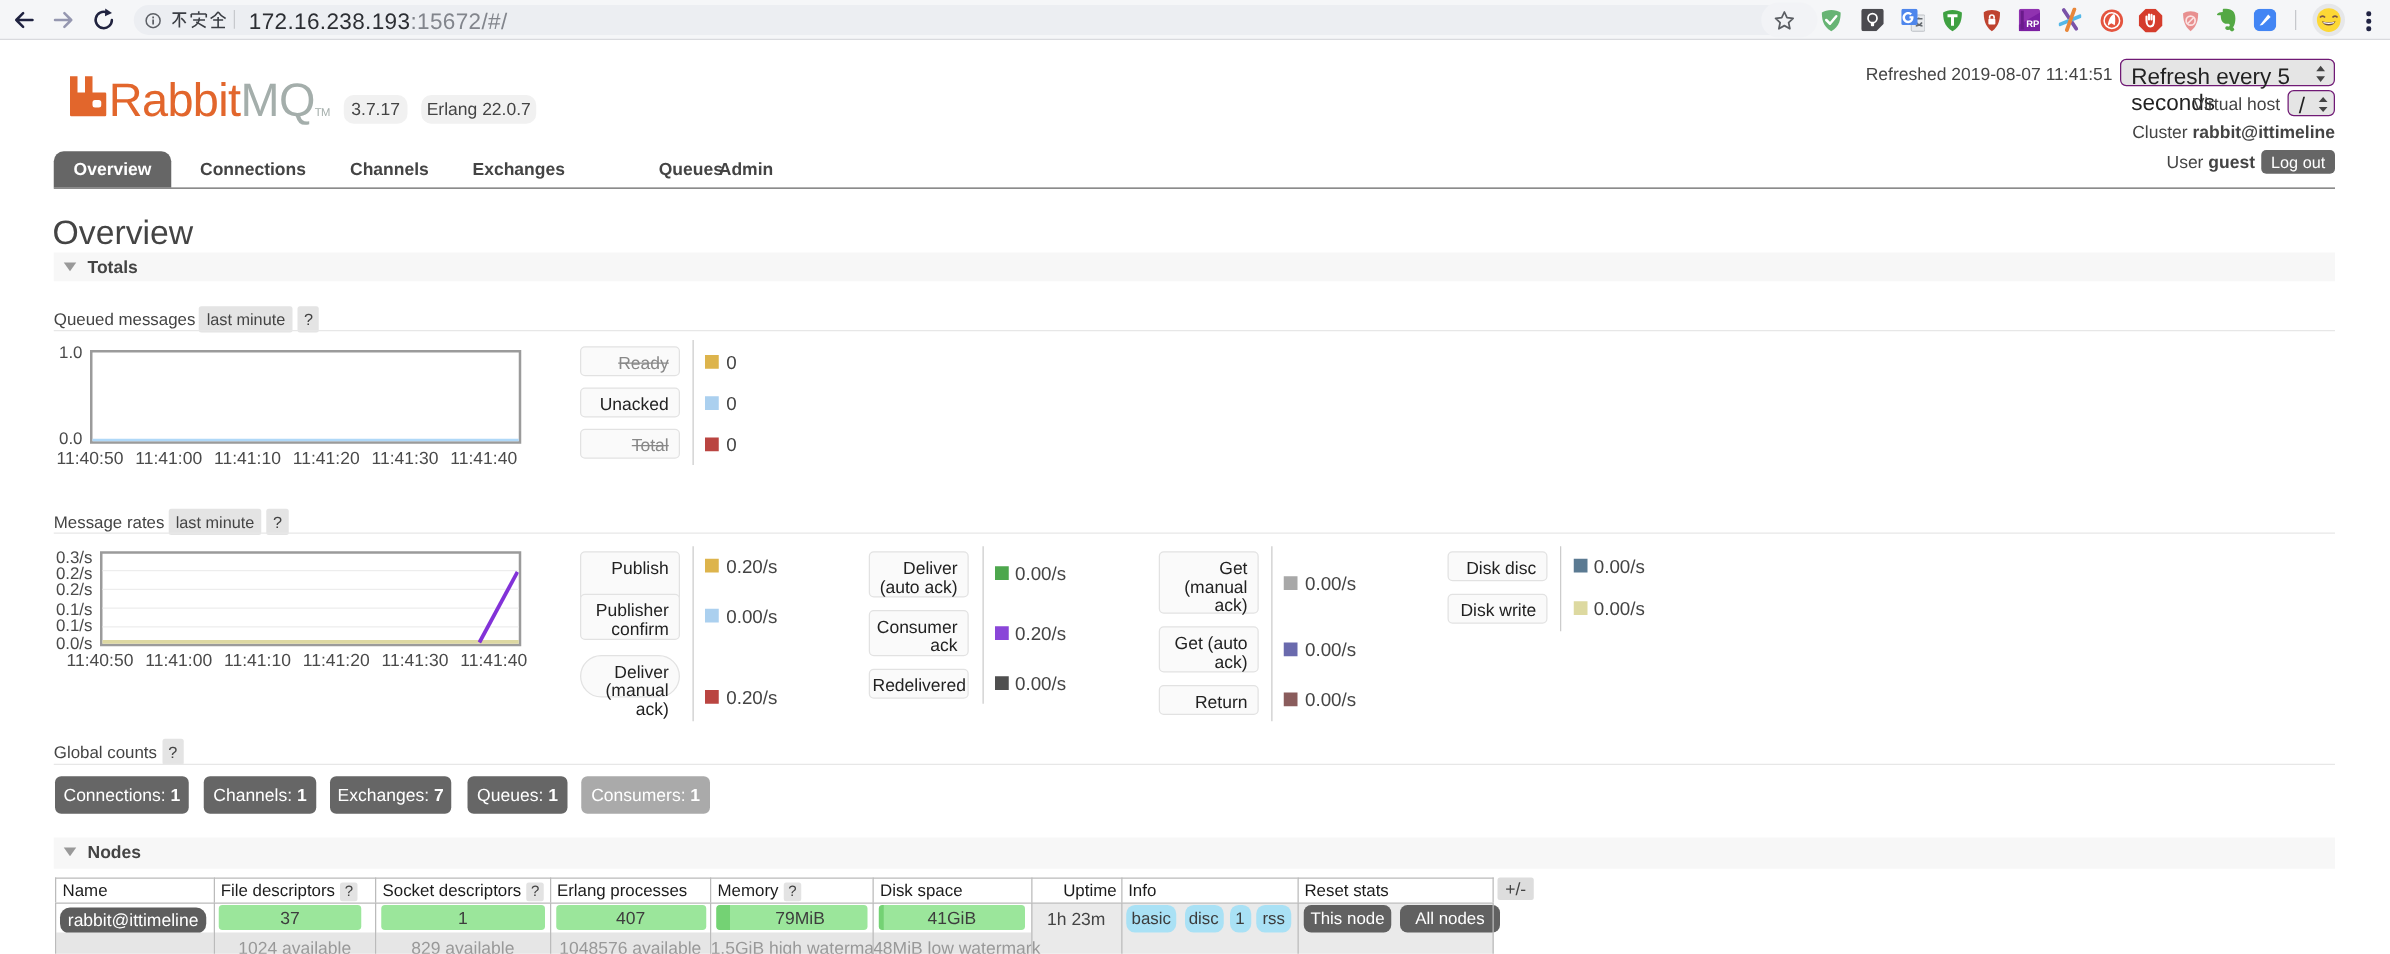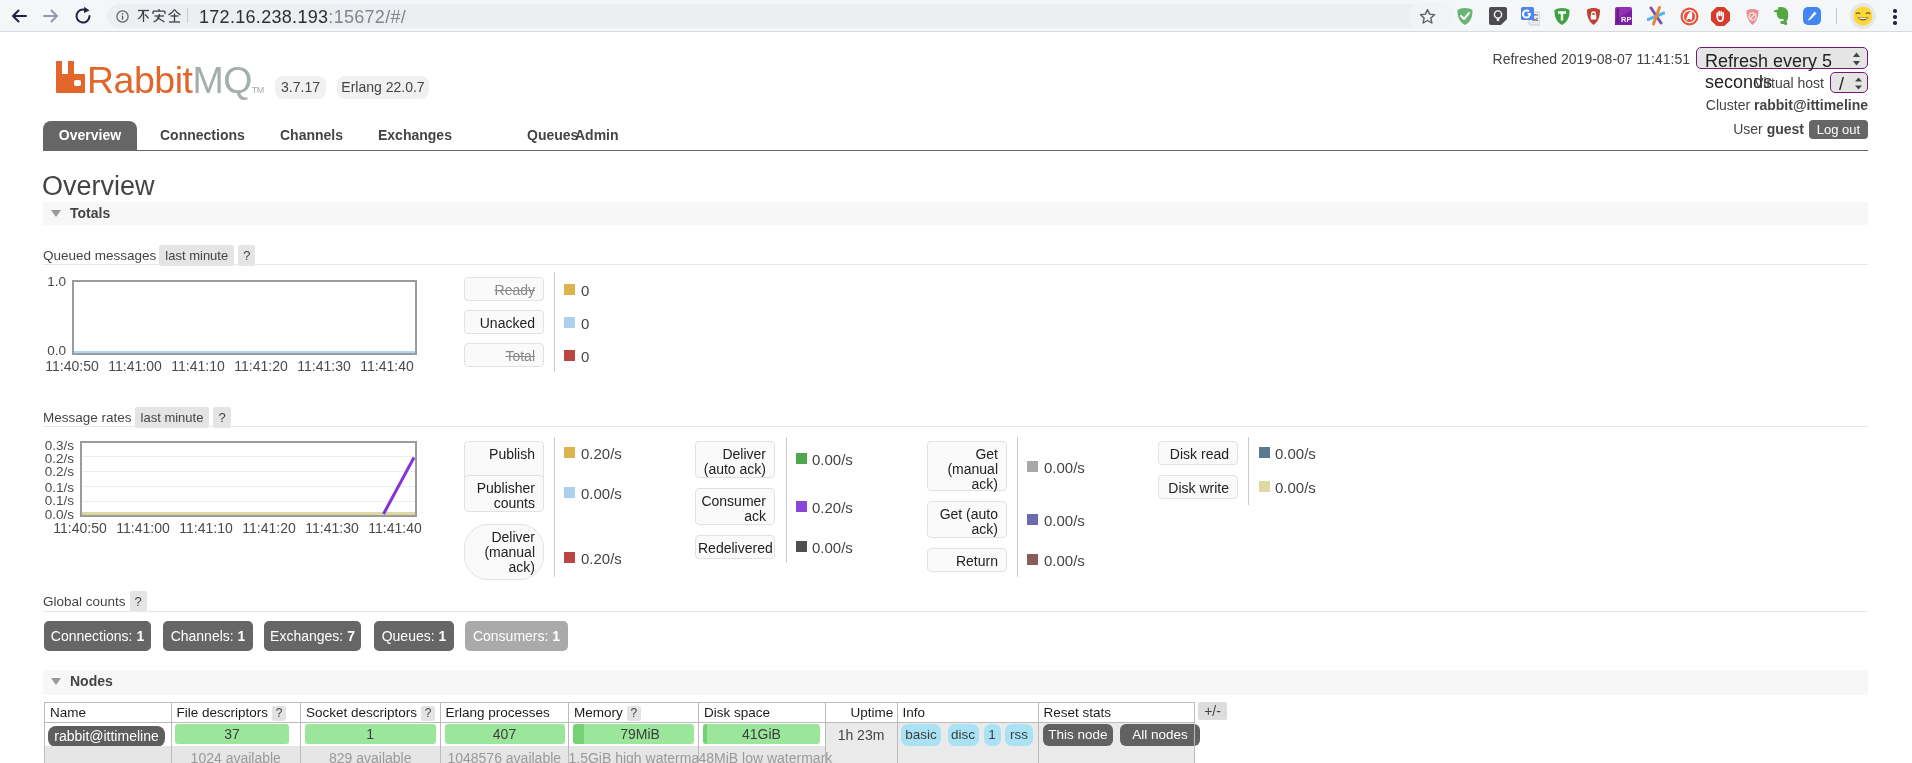--- a/index.html
+++ b/index.html
@@ -288,22 +288,22 @@
     </svg>
   </div>
   <div class="xlab" style="left:45px;top:520px;">11:40:50</div>
   <div class="xlab" style="left:108px;top:520px;">11:41:00</div>
   <div class="xlab" style="left:171px;top:520px;">11:41:10</div>
   <div class="xlab" style="left:234px;top:520px;">11:41:20</div>
   <div class="xlab" style="left:297px;top:520px;">11:41:30</div>
   <div class="xlab" style="left:360px;top:520px;">11:41:40</div>
 
   <div class="lbtn" style="left:464px;top:441px;height:40px;line-height:17px;">Publish</div>
-  <div class="lbtn" style="left:464px;top:475px;height:37px;padding-top:5px;">Publisher counts</div>
-  <div class="lbtn" style="left:464px;top:524px;height:56px;padding-top:5px;border-radius:24px;">Deliver (manual ack)</div>
+  <div class="lbtn" style="left:464px;top:475px;height:37px;padding-top:5px;">Publisher confirm</div>
+  <div class="lbtn" style="left:464px;top:524px;height:34px;padding-top:5px;border-radius:24px;">Deliver (manual ack)</div>
   <div class="vsep" style="left:554px;top:437px;height:140px;"></div>
   <div class="sw" style="left:564px;top:447px;background:#ddb44c;"></div>
   <div class="sw" style="left:564px;top:487px;background:#abd0ef;"></div>
   <div class="sw" style="left:564px;top:552px;background:#ba4541;"></div>
   <div class="val" style="left:581px;top:445px;">0.20/s</div>
   <div class="val" style="left:581px;top:485px;">0.00/s</div>
   <div class="val" style="left:581px;top:550px;">0.20/s</div>
 
   <div class="lbtn" style="left:695px;top:441px;height:37px;padding-top:5px;">Deliver (auto ack)</div>
   <div class="lbtn" style="left:695px;top:488px;height:37px;padding-top:5px;">Consumer ack</div>
@@ -320,21 +320,21 @@
   <div class="lbtn" style="left:927px;top:501px;height:37px;padding-top:5px;">Get (auto ack)</div>
   <div class="lbtn" style="left:927px;top:548px;height:24px;line-height:17px;">Return</div>
   <div class="vsep" style="left:1017px;top:437px;height:140px;"></div>
   <div class="sw" style="left:1027px;top:461px;background:#a8a8a8;"></div>
   <div class="sw" style="left:1027px;top:514px;background:#6a6aad;"></div>
   <div class="sw" style="left:1027px;top:554px;background:#8a5c5c;"></div>
   <div class="val" style="left:1044px;top:459px;">0.00/s</div>
   <div class="val" style="left:1044px;top:512px;">0.00/s</div>
   <div class="val" style="left:1044px;top:552px;">0.00/s</div>
 
-  <div class="lbtn" style="left:1158px;top:441px;height:24px;line-height:17px;">Disk read</div>
+  <div class="lbtn" style="left:1158px;top:441px;height:24px;line-height:17px;">Disk disc</div>
   <div class="lbtn" style="left:1158px;top:475px;height:24px;line-height:17px;">Disk write</div>
   <div class="vsep" style="left:1248px;top:437px;height:68px;"></div>
   <div class="sw" style="left:1259px;top:447px;background:#5b7a92;"></div>
   <div class="sw" style="left:1259px;top:481px;background:#ddd9a0;"></div>
   <div class="val" style="left:1275px;top:445px;">0.00/s</div>
   <div class="val" style="left:1275px;top:479px;">0.00/s</div>
 
   <div class="h3row" style="top:591px;">Global counts<span class="sub" style="padding:3px 5px;margin-left:4px;">?</span></div>
   <div class="rule" style="top:611px;"></div>
   <div class="abs" style="left:44px;top:621px;height:30px;">

